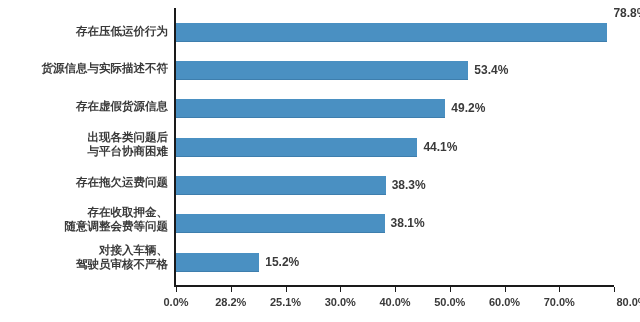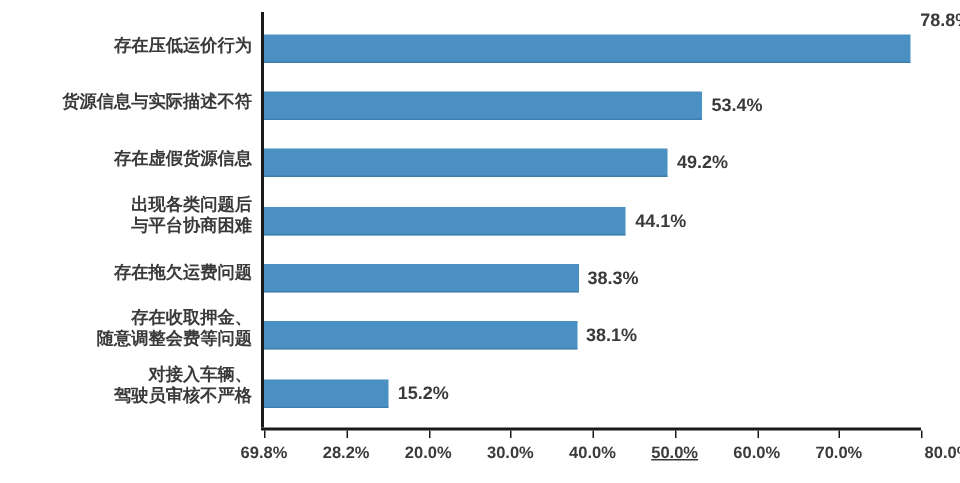--- a/index.html
+++ b/index.html
@@ -123,26 +123,26 @@
     <div class="tick" style="left:0px;"></div>
     <div class="tick" style="left:54.75px;"></div>
     <div class="tick" style="left:109.5px;"></div>
     <div class="tick" style="left:164.25px;"></div>
     <div class="tick" style="left:219px;"></div>
     <div class="tick" style="left:273.75px;"></div>
     <div class="tick" style="left:328.5px;"></div>
     <div class="tick" style="left:383.25px;"></div>
     <div class="tick" style="left:438px;"></div>
 
-    <div class="tick-label" style="left:0px;">69.8%</div>
+    <div class="tick-label" style="left:0px;">0.0%</div>
     <div class="tick-label" style="left:54.75px;">28.2%</div>
-    <div class="tick-label" style="left:109.5px;">20.0%</div>
+    <div class="tick-label" style="left:109.5px;">25.1%</div>
     <div class="tick-label" style="left:164.25px;">30.0%</div>
     <div class="tick-label" style="left:219px;">40.0%</div>
-    <div class="tick-label" style="left:273.75px;text-decoration:underline;">50.0%</div>
+    <div class="tick-label" style="left:273.75px;">50.0%</div>
     <div class="tick-label" style="left:328.5px;">60.0%</div>
     <div class="tick-label" style="left:383.25px;">70.0%</div>
     <div class="tick-label" style="left:438px;margin-left:18px;">80.0%</div>
 
     <div class="bar" style="left: 0px; top: 15px; width: 431.43px; background: rgb(74, 144, 194);"></div>
     <div class="bar" style="left: 0px; top: 53px; width: 292.365px; background: rgb(74, 144, 194);"></div>
     <div class="bar" style="left: 0px; top: 91px; width: 269.37px; background: rgb(74, 144, 194);"></div>
     <div class="bar" style="left: 0px; top: 130px; width: 241.447px; background: rgb(74, 144, 194);"></div>
     <div class="bar" style="left: 0px; top: 168px; width: 209.692px; background: rgb(74, 144, 194);"></div>
     <div class="bar" style="left: 0px; top: 206px; width: 208.597px; background: rgb(74, 144, 194);"></div>

